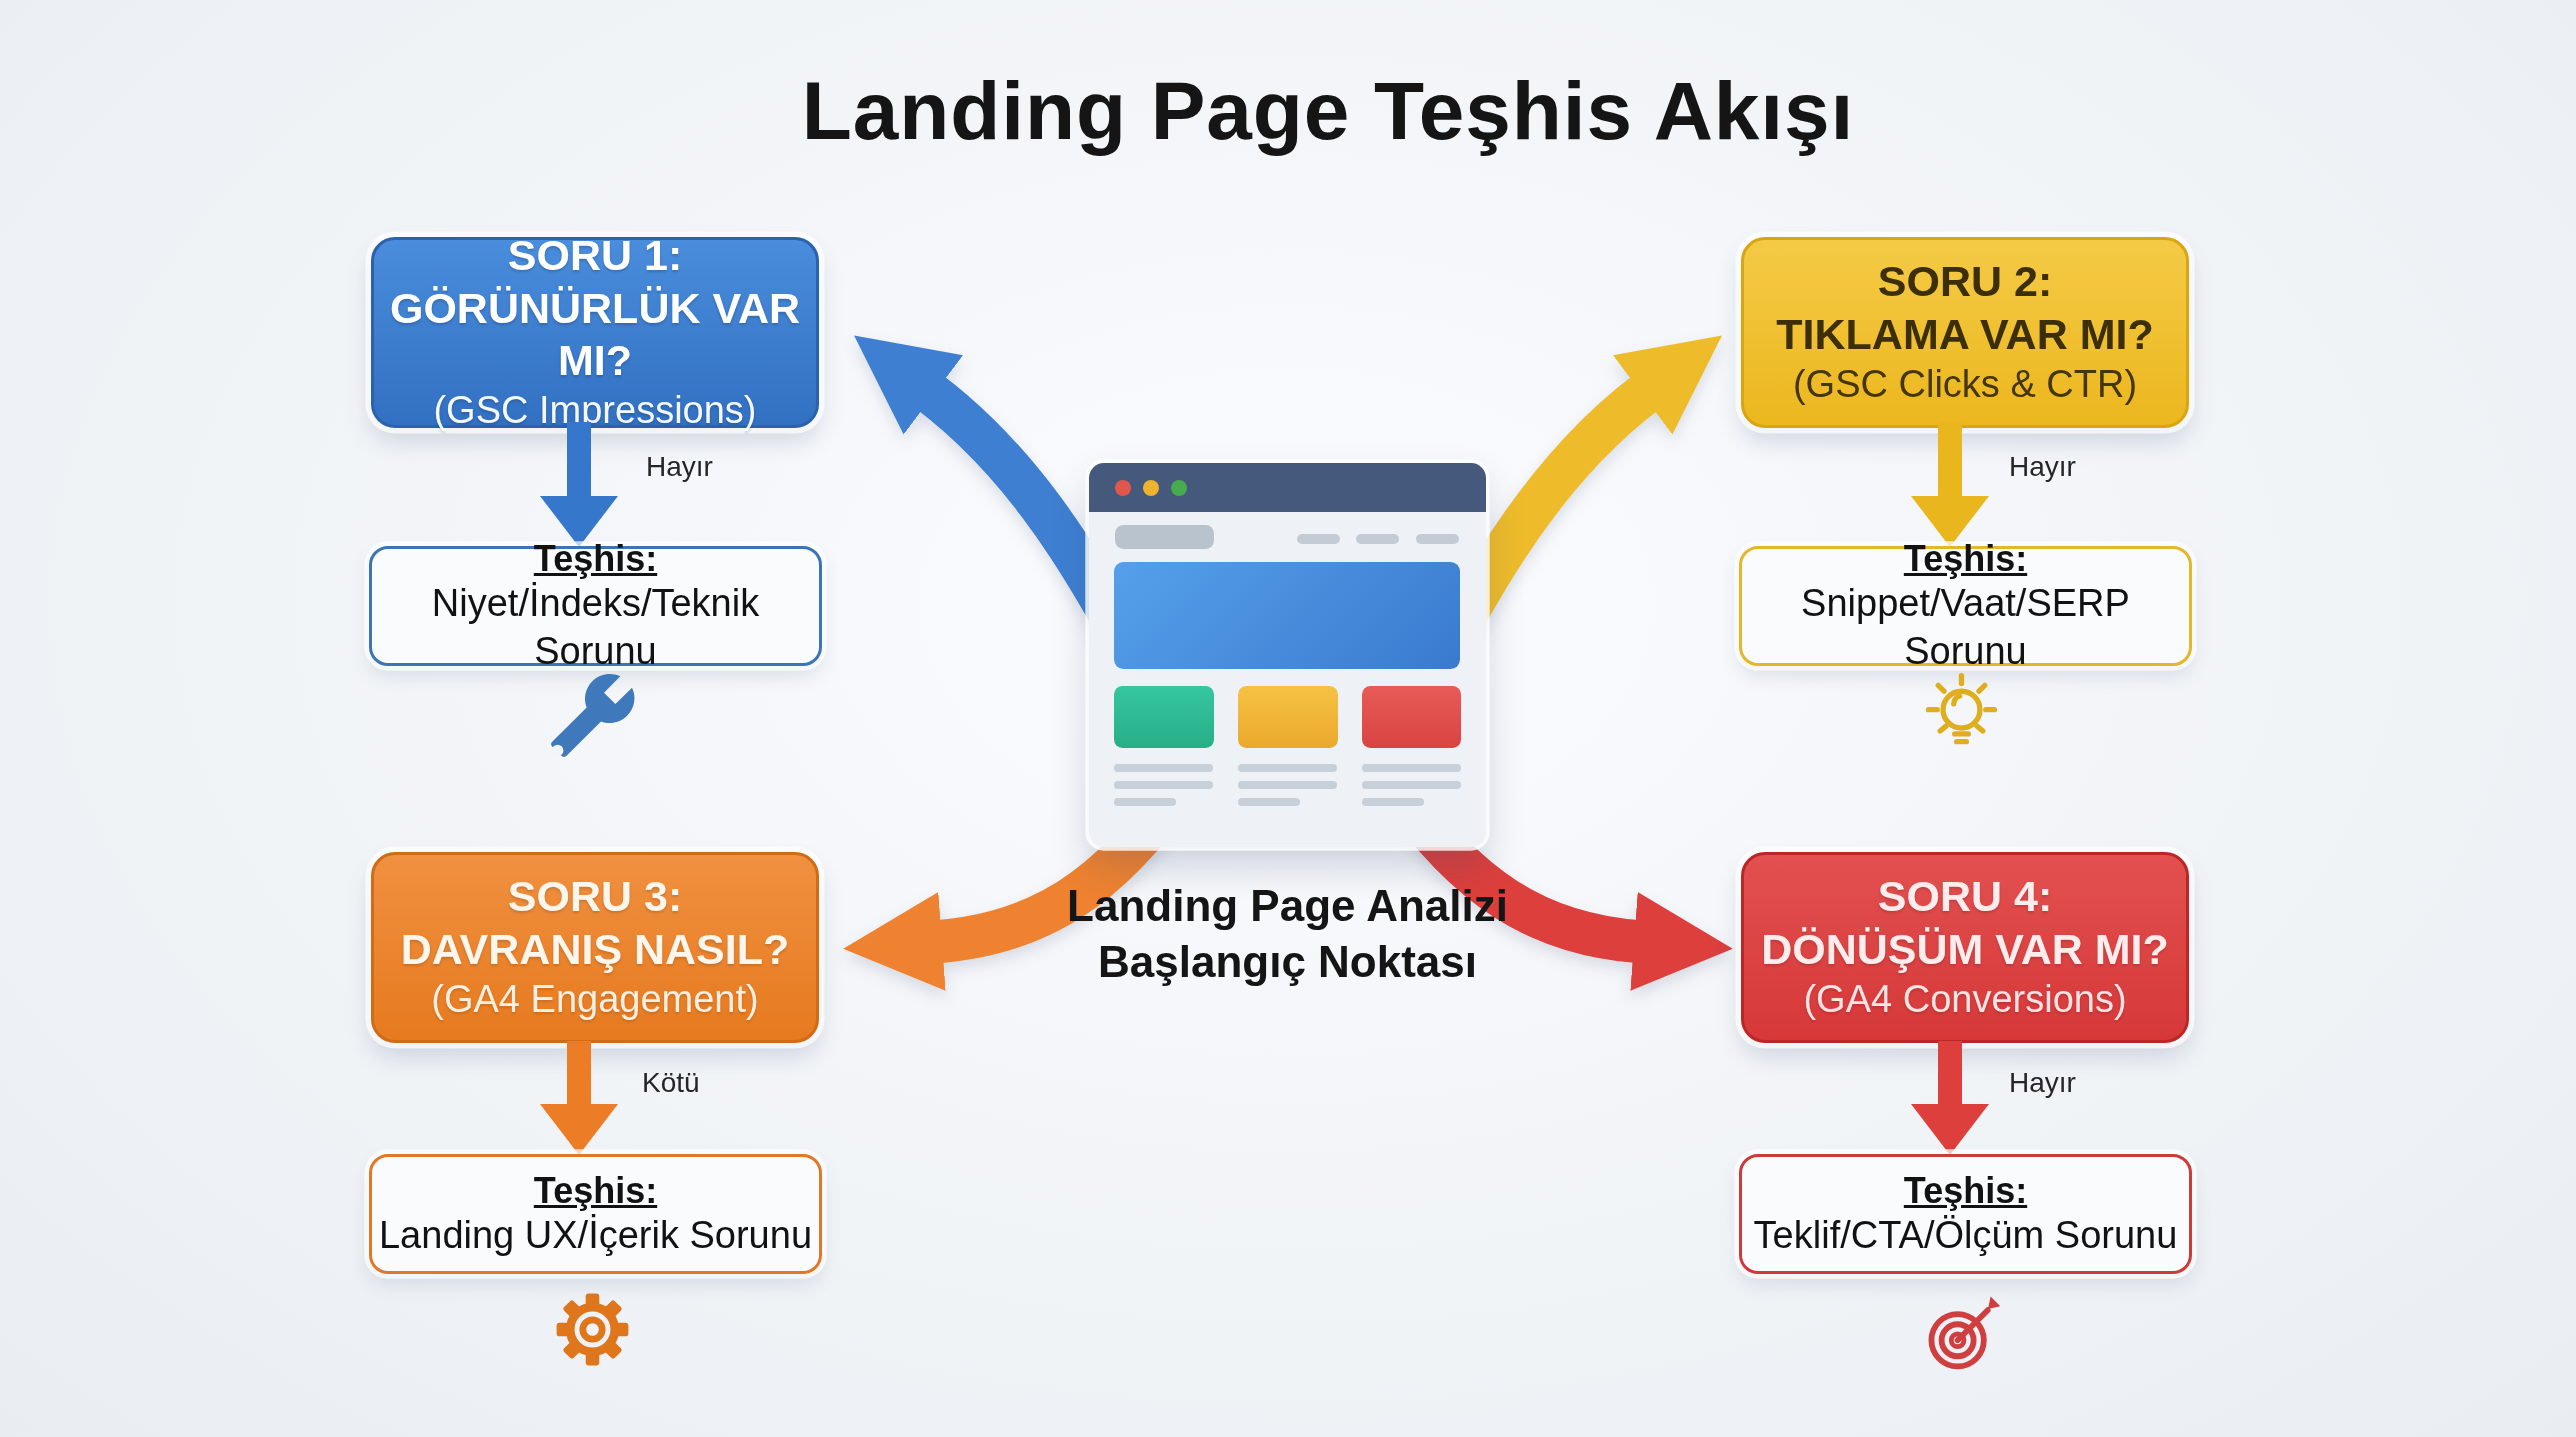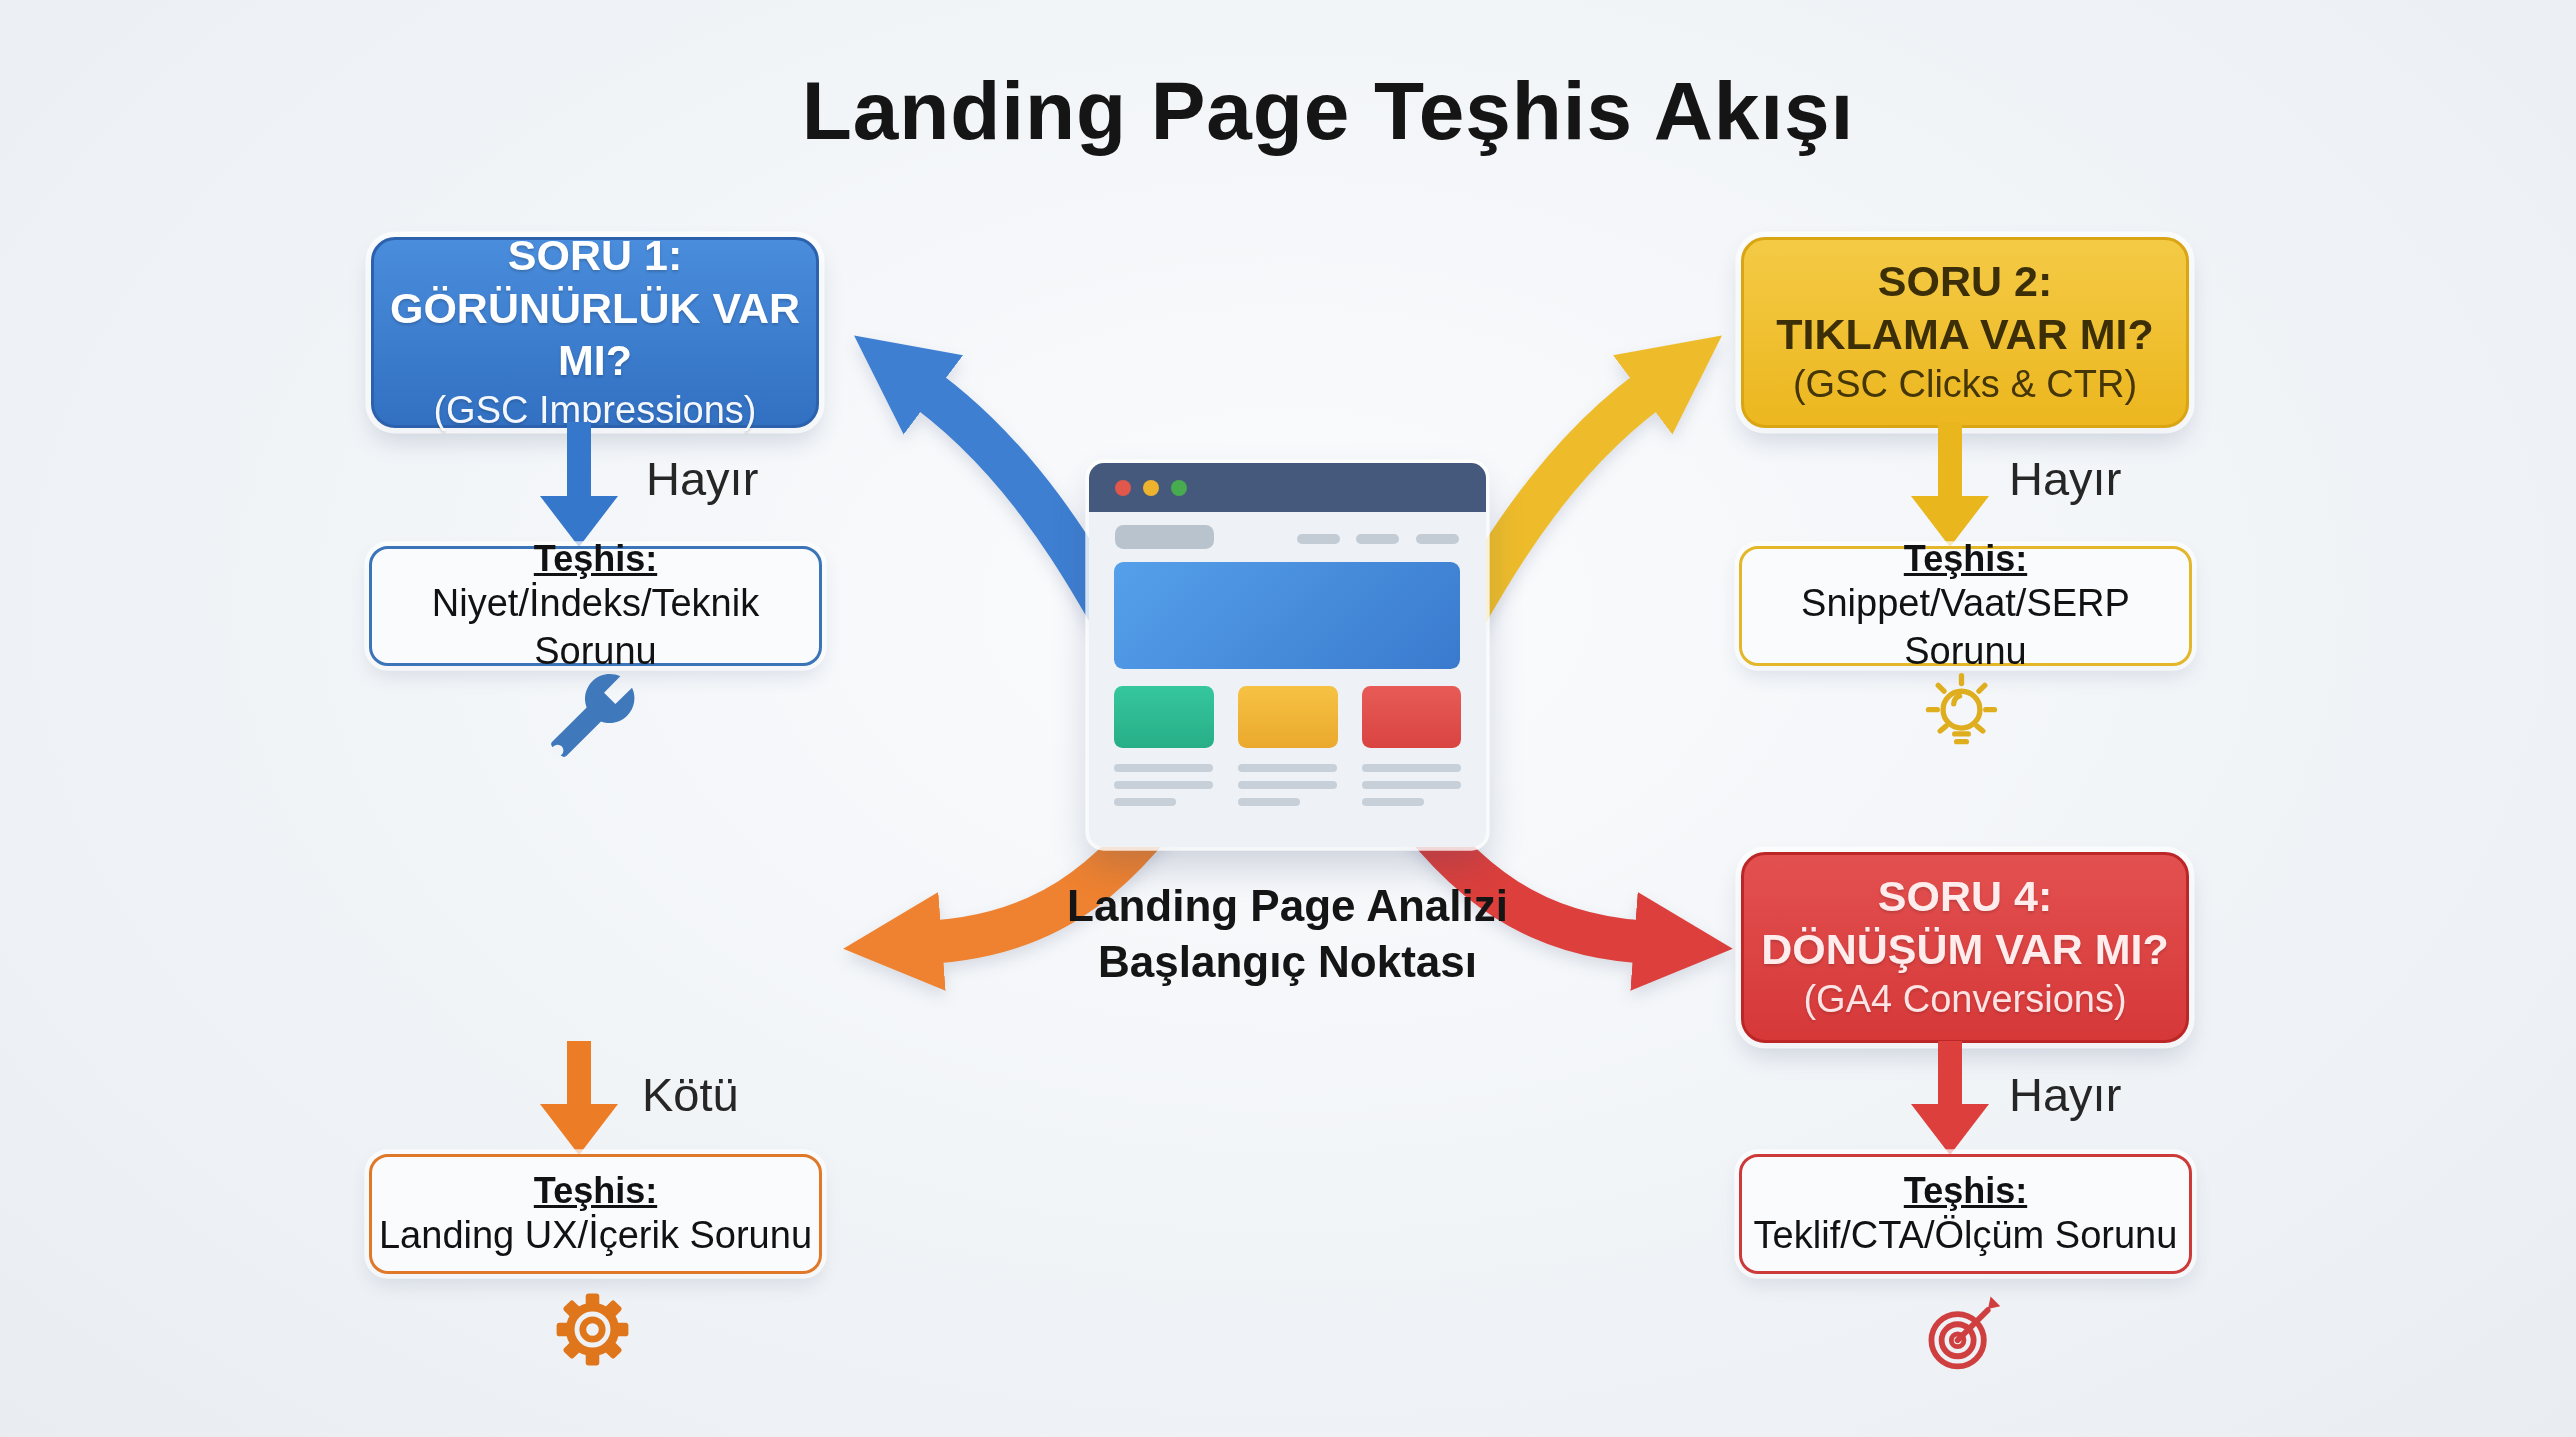--- a/index.html
+++ b/index.html
@@ -49,21 +49,21 @@
     width:0;height:0;border-left:39px solid transparent;border-right:39px solid transparent;}
   .va-top{height:124px;} .va-top .shaft{height:76px;} .va-top .head{top:74px;border-top-width:51px;border-top-style:solid;}
   .va-bot{height:113px;} .va-bot .shaft{height:65px;} .va-bot .head{top:63px;border-top-width:51px;border-top-style:solid;}
   .va-blue .shaft{background:#3578cb;} .va-blue .head{border-top-color:#3578cb;}
   .va-yellow .shaft{background:#e9b61e;} .va-yellow .head{border-top-color:#e9b61e;}
   .va-orange .shaft{background:#ec7d26;} .va-orange .head{border-top-color:#ec7d26;}
   .va-red .shaft{background:#dc3f3c;} .va-red .head{border-top-color:#dc3f3c;}
   .pos-a1{left:579px;top:422px;} .pos-a2{left:1950px;top:422px;}
   .pos-a3{left:579px;top:1041px;} .pos-a4{left:1950px;top:1041px;}
 
-  .edge-label{position:absolute;z-index:2;font-size:47px;color:#262626;}
+  .edge-label{position:absolute;z-index:2;font-size:28px;color:#262626;}
   .pos-e1{left:646px;top:451px;} .pos-e2{left:2009px;top:451px;}
   .pos-e3{left:642px;top:1067px;} .pos-e4{left:2009px;top:1067px;}
 
   
   .dbox{
     position:absolute;width:447px;height:114px;z-index:2;
     background:#fafbfd;border:3.7px solid;border-radius:19px;
     display:flex;flex-direction:column;justify-content:center;align-items:center;text-align:center;
     box-shadow:0 0 0 4.7px rgba(255,255,255,.7), 0 9.4px 19px rgba(60,80,120,.14);
     color:#121212;
@@ -175,20 +175,25 @@
       <path d="M45 78 h10"></path>
     <path d="M50 10 v8"></path>
       <path d="M26 20 l6 6"></path>
       <path d="M74 20 l-6 6"></path>
     <path d="M16 45 h9"></path>
       <path d="M75 45 h9"></path>
     <path d="M28 67 l6 -5"></path>
       <path d="M72 67 l-6 -5"></path>
   </svg>
 
+  <div class="qbox orange pos-q3">
+    <div class="l1">SORU 3:</div>
+    <div class="l2">DAVRANIŞ NASIL?</div>
+    <div class="l3">(GA4 Engagement)</div>
+  </div>
   <div class="varrow va-bot va-orange pos-a3">
       <div class="shaft"></div>
       <div class="head"></div>
     </div>
   <div class="edge-label pos-e3">Kötü</div>
   <div class="dbox db-orange pos-d3">
     <div class="dt">Teşhis:</div>
     <div class="dl">Landing UX/İçerik Sorunu</div>
   </div>
   <svg class="bicon pos-i3" viewBox="0 0 100 100">

